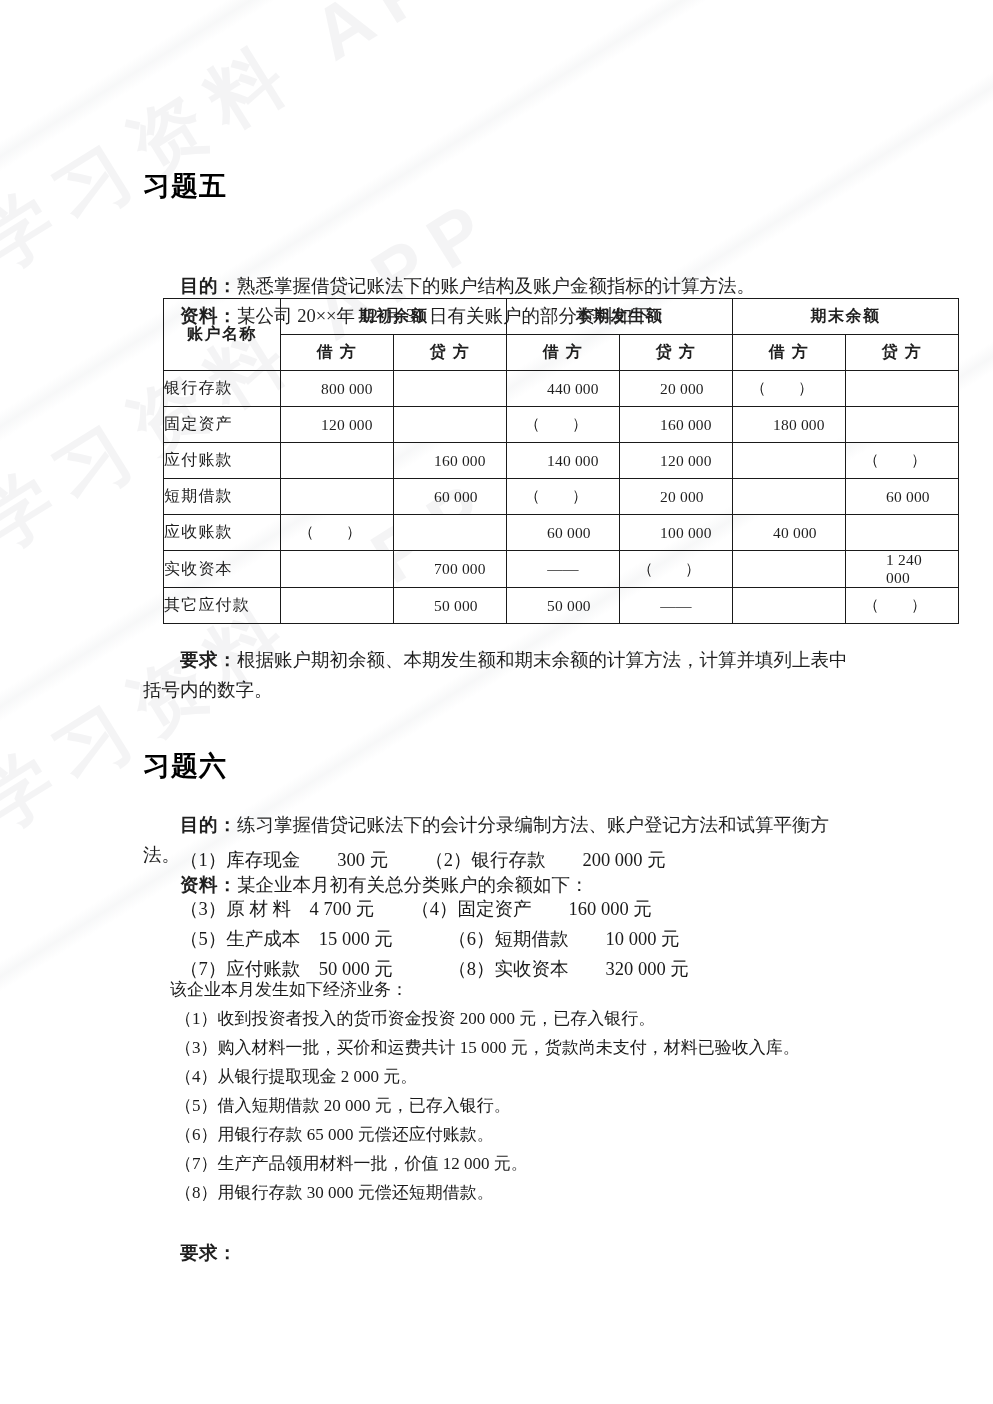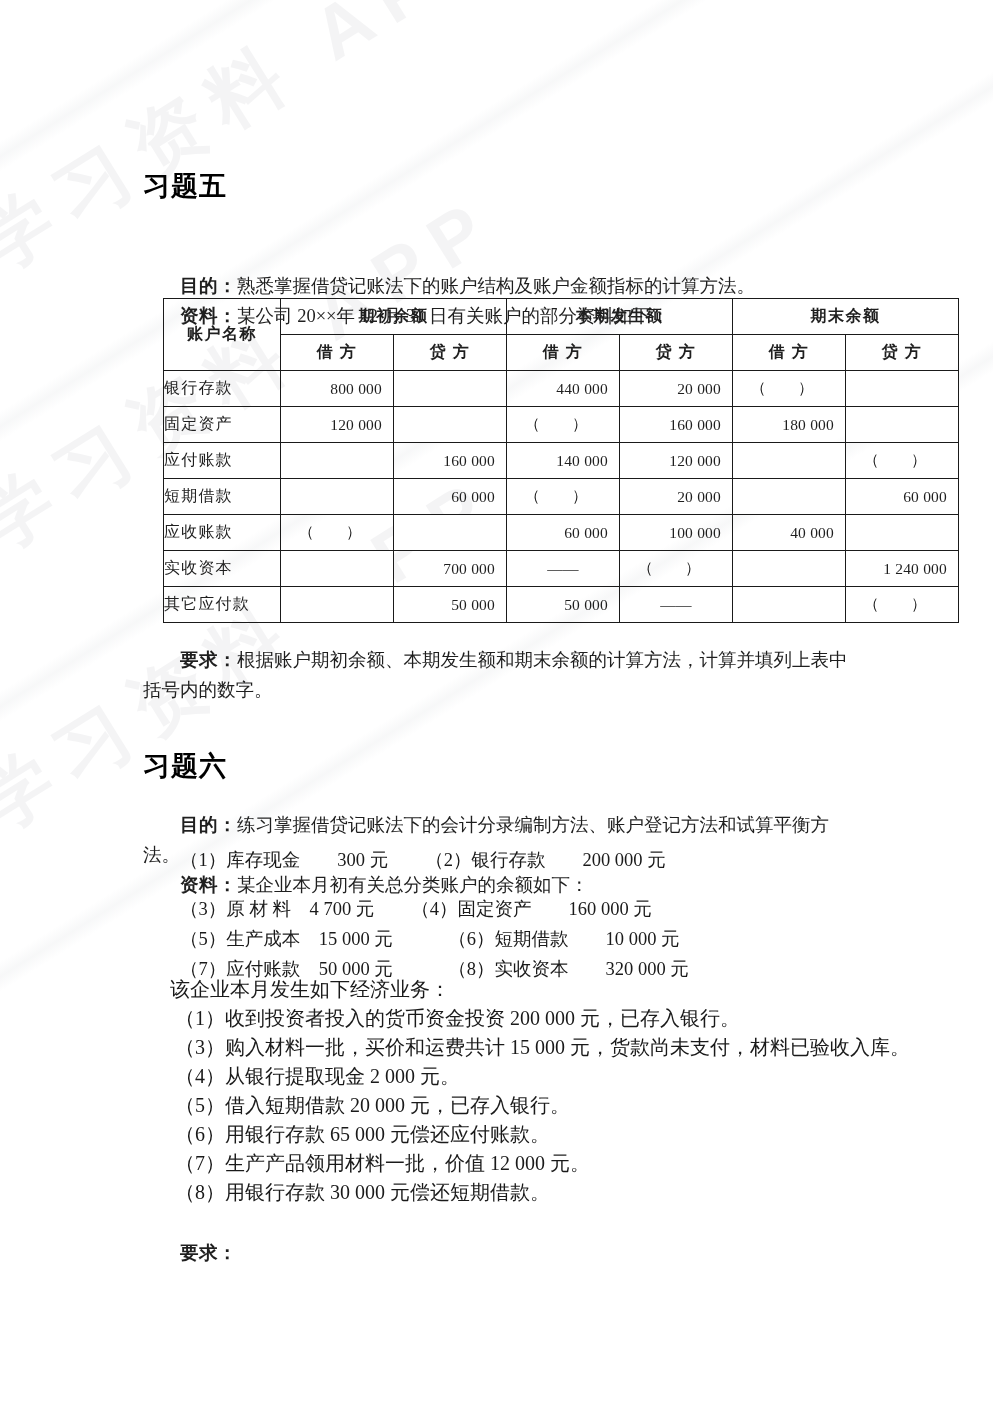--- a/index.html
+++ b/index.html
@@ -116,23 +116,24 @@
   }
   table.ledger .col-name  { width: 117px; }
   table.ledger .col-money { width: 113px; }
 
   table.ledger tbody td.acct {
     font-size: 16px;
     letter-spacing: 1.2px;
     text-align: left;
   }
   table.ledger tbody td.num {
-    text-align: right;
+    text-align: left;
     padding-right: 11px;
     letter-spacing: 0.2px;
+    padding-left: 40px;
   }
   table.ledger tbody td.blank-cell { background: #ffffff; }
   table.ledger tbody td.paren,
   table.ledger tbody td.dash {
     text-align: center;
     padding-right: 0;
     letter-spacing: 0.2px;
   }
   table.ledger tbody td.paren .pk { letter-spacing: 14px; }
 
@@ -140,21 +141,21 @@
   table.ledger { border: 1.6px solid #101010; }
 
   .two-col-line {
     font-size: 18.5px;
     line-height: 30px;
     display: block;
     white-space: pre;
   }
 
   .txn-line {
-    font-size: 20px;
+    font-size: 17px;
     line-height: 29px;
     white-space: pre;
   }
 </style>
 </head>
 <body>
 
 <div id="watermark-layer">
   <div class="wm-stripe" style="top:120px;"></div>
   <div class="wm-band" style="top:150px;">免费下载整学习资料 APP</div>

